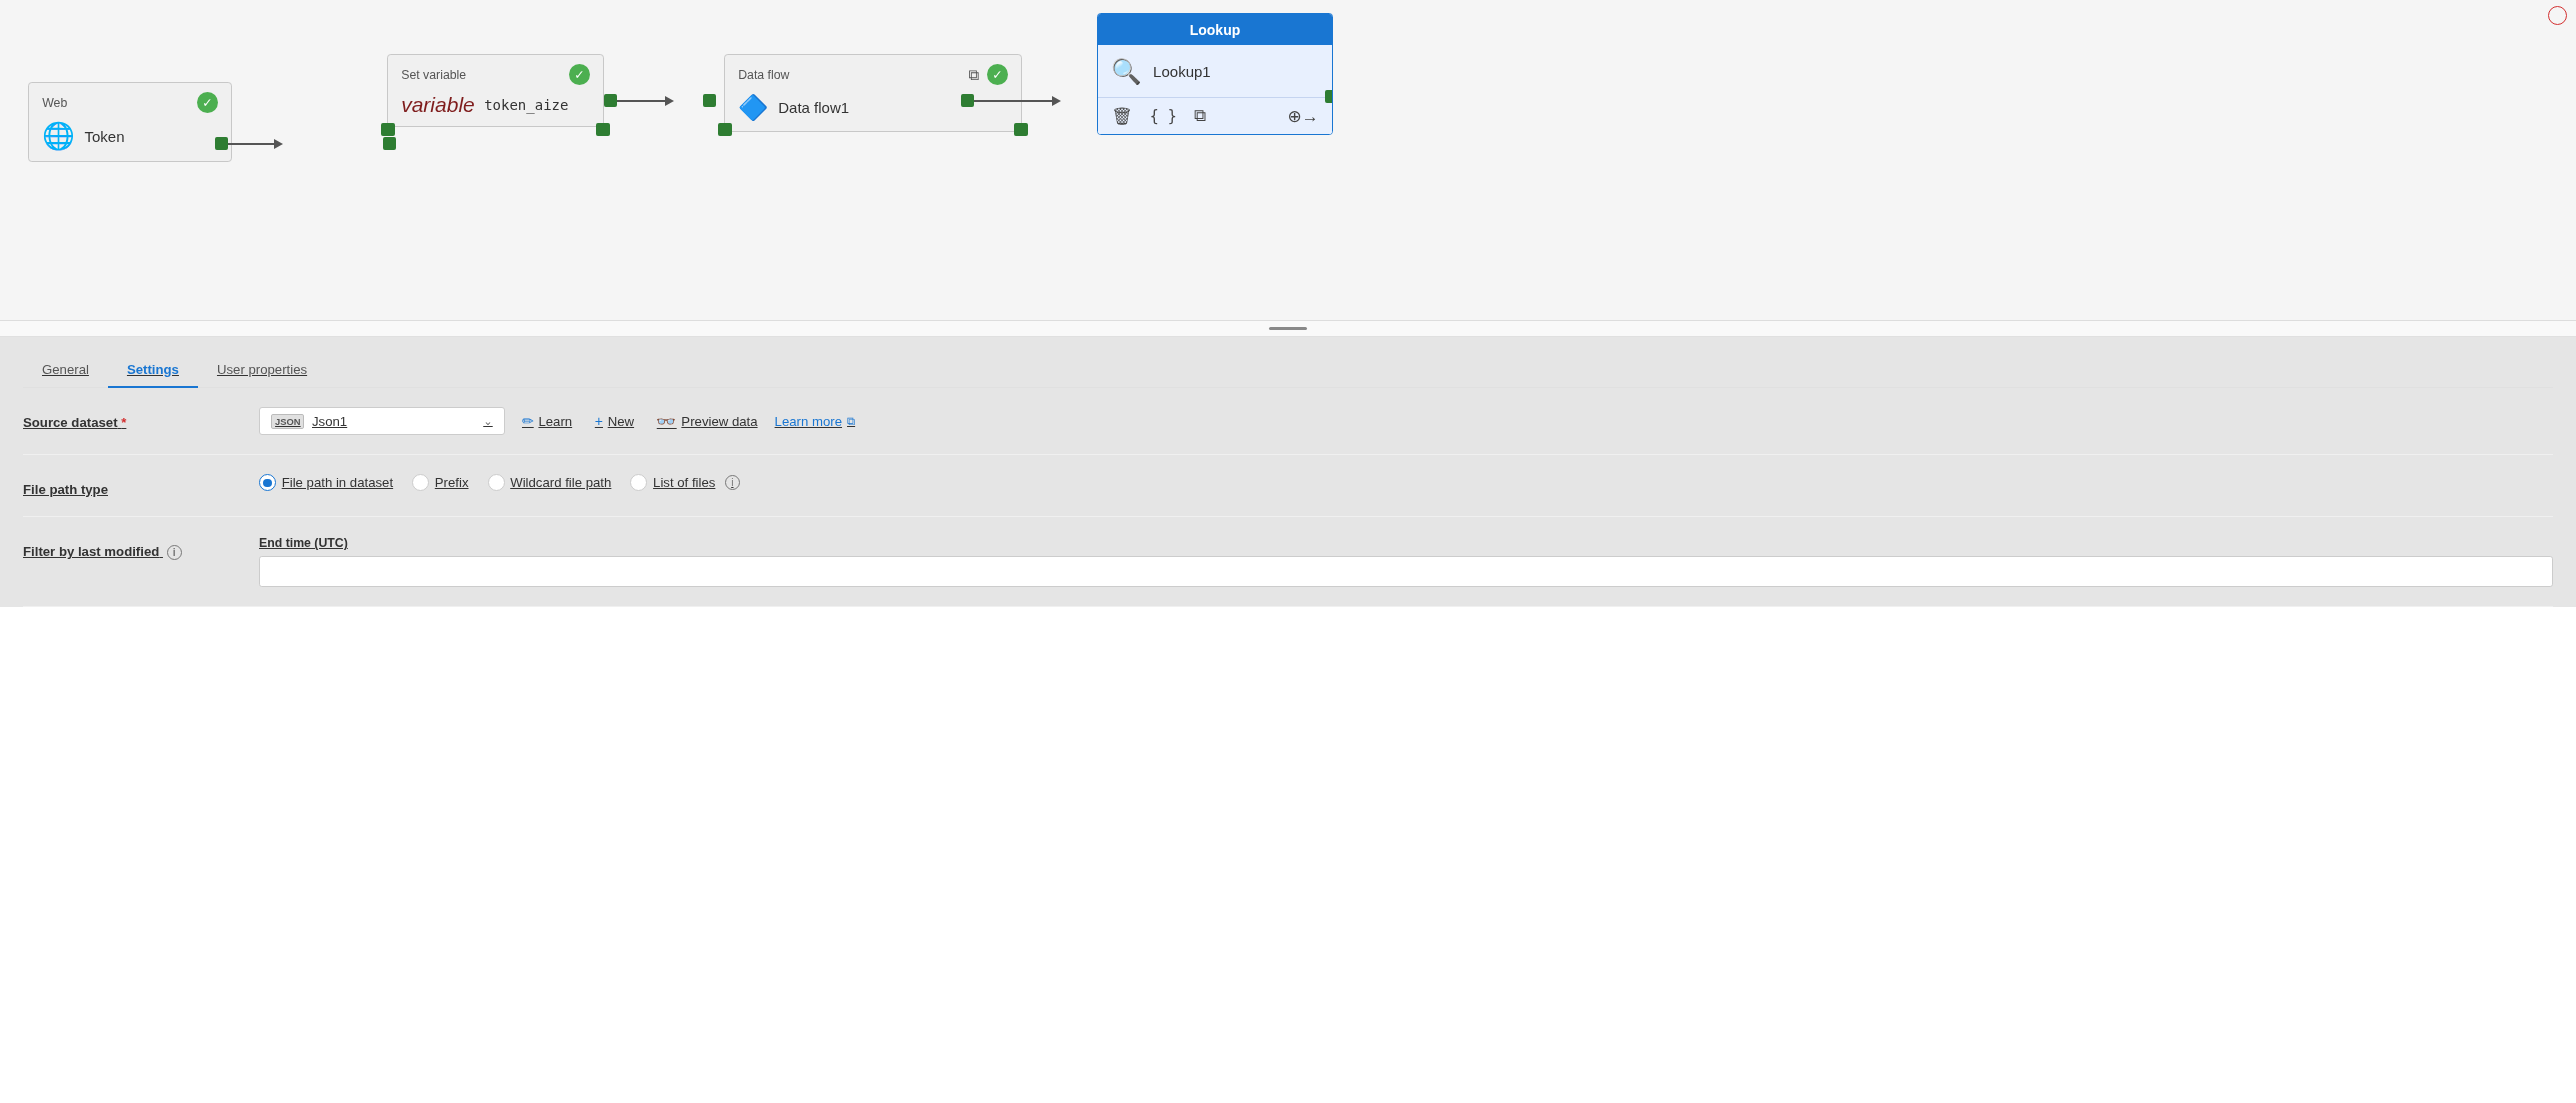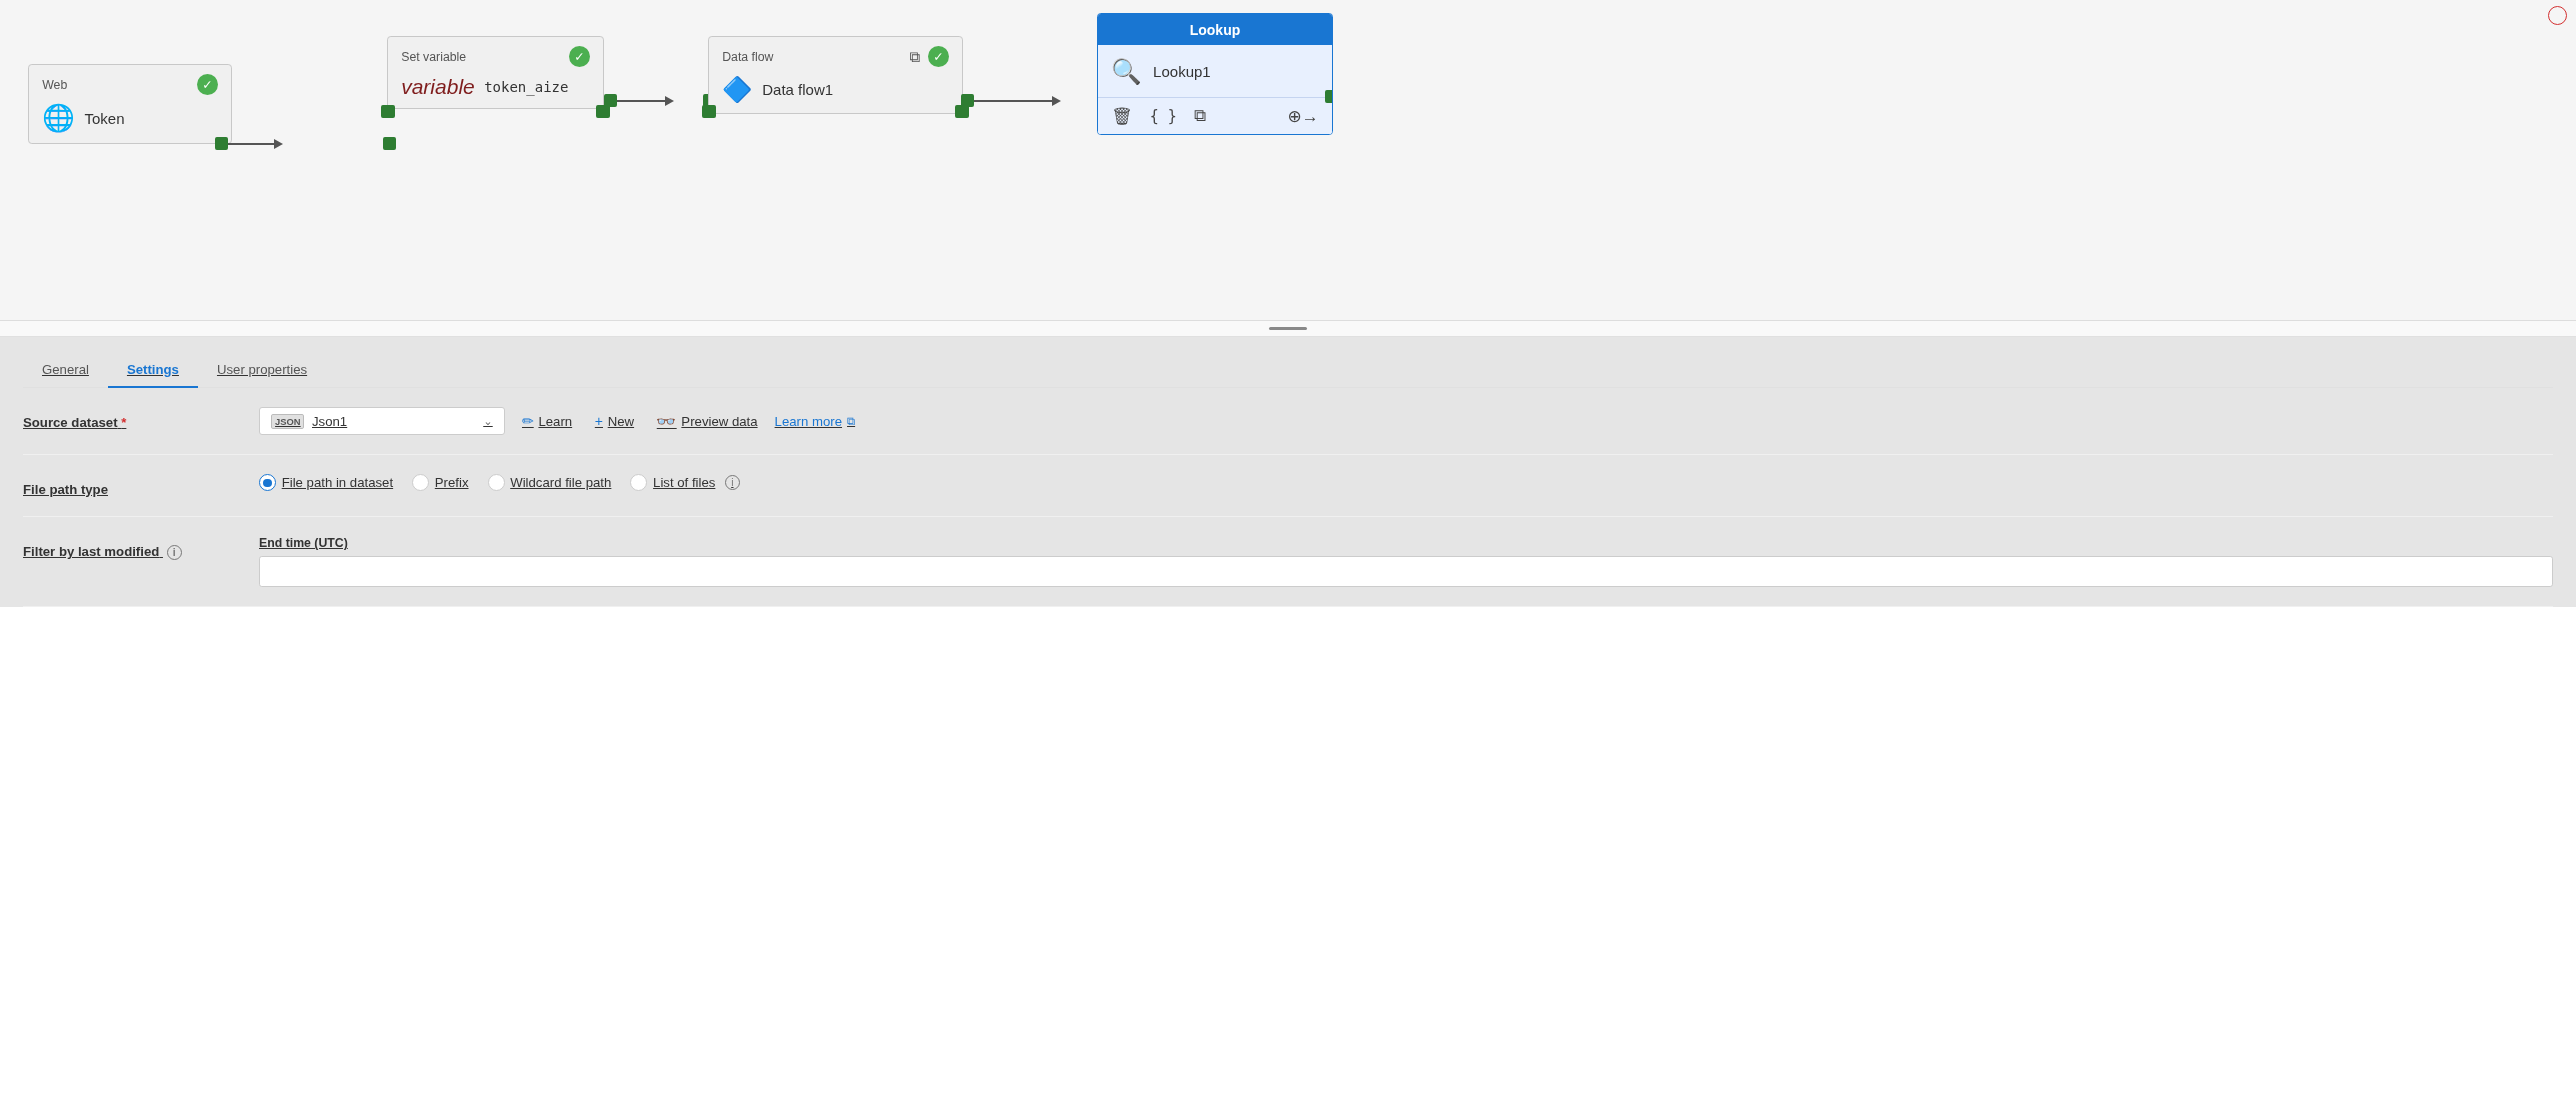--- a/index.html
+++ b/index.html
@@ -15,20 +15,21 @@
     }
 
     
     .pipeline-node {
       position: absolute;
       background: #f0f0f0;
       border: 1.4px solid #c8c8c8;
       border-radius: 3.8px;
       padding: 9.4px 13.2px;
       min-width: 170px;
+      margin-top: 18px;
     }
     .pipeline-node .node-header {
       font-size: 12.3px;
       color: #555;
       margin-bottom: 7.6px;
       display: flex;
       align-items: center;
       justify-content: space-between;
     }
     .pipeline-node .node-body {
@@ -372,21 +373,21 @@
     <div class="green-dot" style="position:absolute; right:-6.6px; top:68px;"></div>
   </div>
 
   <div class="arrow-connector" style="left:608px; top:101px;">
     <div class="arrow-line" style="width:57px;"></div>
     <div class="arrow-head"></div>
   </div>
   <div class="green-dot" style="left:604px; top:94px;"></div>
   <div class="green-dot" style="left:703px; top:94px;"></div>
 
-  <div class="pipeline-node" style="left:708px; top:36px; width:255px;">
+  <div class="pipeline-node" style="left:724px; top:36px; width:298px;">
     <div class="node-header">
       <span>Data flow</span>
       <span style="display:flex; align-items:center; gap:7.6px;">
         <span style="color:#555; font-size:15px; cursor:pointer;">⧉</span>
         <div class="green-check">
             <span>✓</span>
           </div>
       </span>
     </div>
     <div class="node-body">

